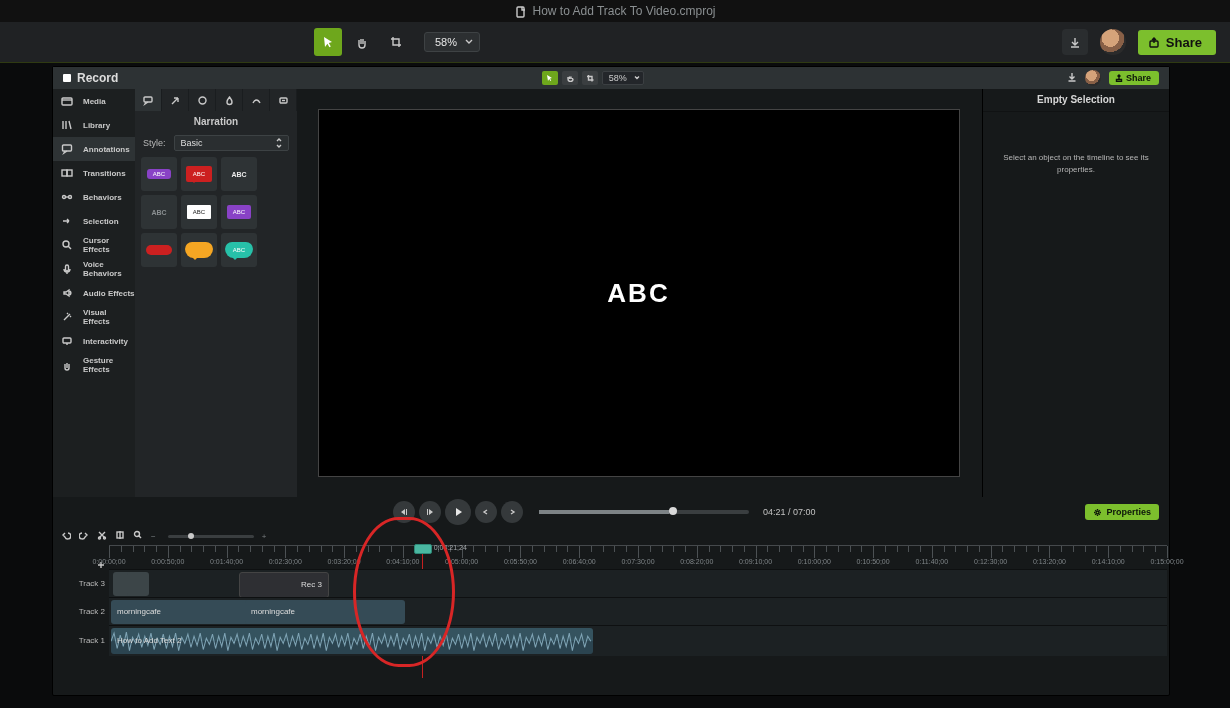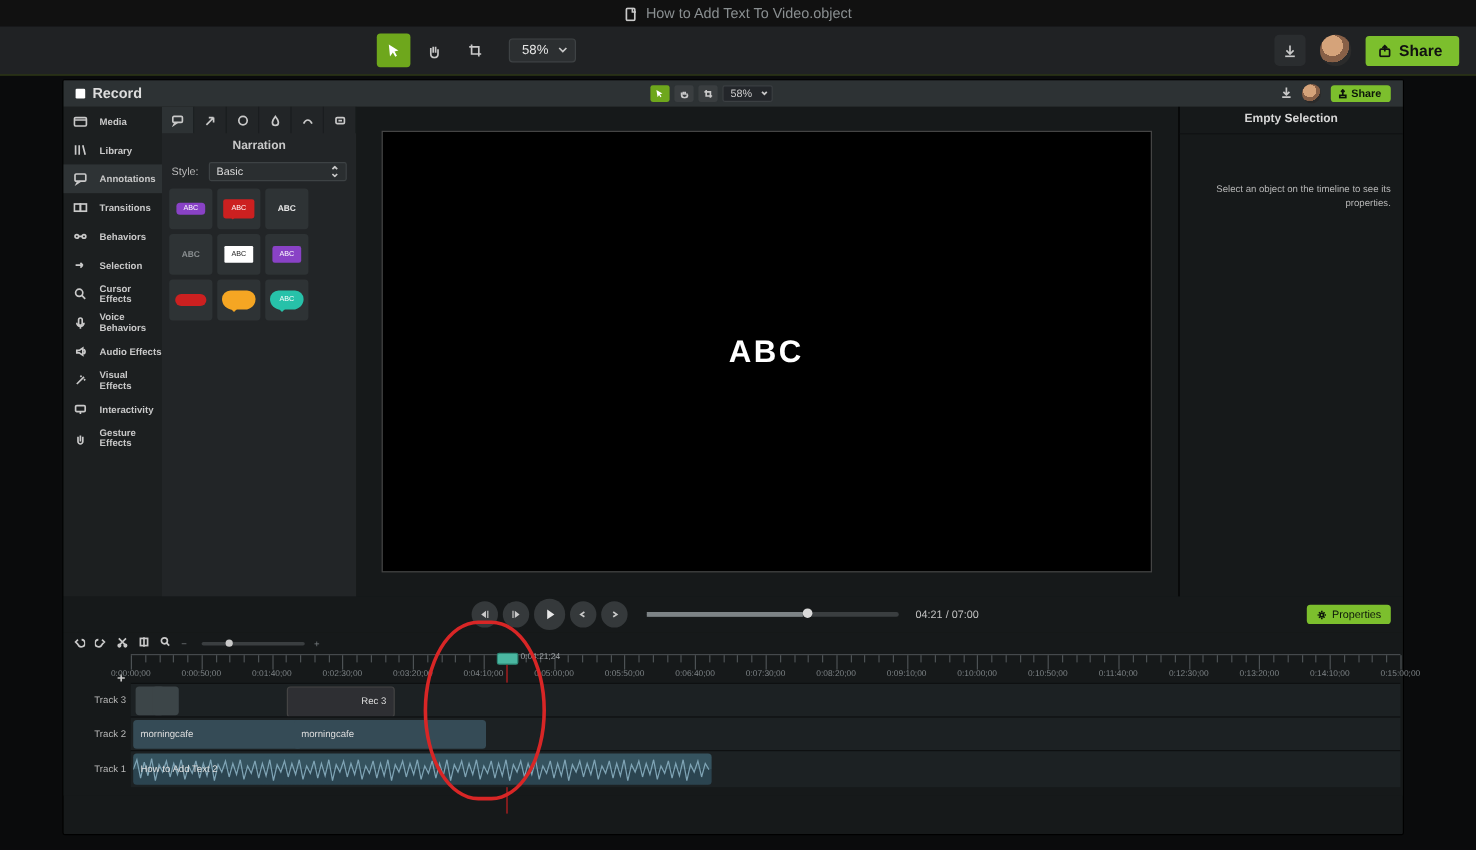--- a/index.html
+++ b/index.html
@@ -65,31 +65,31 @@
   .co8{position:relative}
   .co8 .cloud{width:28px;height:16px;background:#f5a623;border-radius:8px 8px 10px 10px;position:relative}
   .co8 .cloud::after{content:"";position:absolute;width:0;height:0;border:4px solid transparent;border-top-color:#f5a623;left:6px;bottom:-6px}
   .co9 .cloud9{width:28px;height:16px;background:#27c1a9;border-radius:8px 8px 10px 10px;position:relative;display:flex;align-items:center;justify-content:center;color:#fff;font-size:6px}
   .co9 .cloud9::after{content:"";position:absolute;width:0;height:0;border:4px solid transparent;border-top-color:#27c1a9;left:6px;bottom:-6px}
   .canvasarea{flex:1;background:var(--panel2);display:flex;align-items:center;justify-content:center;padding:12px 16px 12px 14px}
   .canvas{width:640px;height:366px;background:#000;outline:1px solid #444;display:flex;align-items:center;justify-content:center}
   .canvas .abc{color:#fff;font-size:26px;font-weight:600;letter-spacing:2px}
   .rightpanel{width:186px;background:var(--panel2);border-left:1px solid #000}
   .rightpanel h5{margin:0;text-align:center;font-size:10px;color:#d6d6d6;height:22px;line-height:22px;border-bottom:1px solid #101213;font-weight:600}
-  .rightpanel .msg{text-align:right;font-size:8px;color:#b6b6b6;padding:40px 10px;line-height:1.5}
+  .rightpanel .msg{text-align:center;font-size:8px;color:#b6b6b6;padding:40px 10px;line-height:1.5}
   
   .playbar{height:30px;background:var(--panel2);display:flex;align-items:center;padding:0 10px}
   .playbar .controls{display:flex;align-items:center;gap:4px;margin-left:330px}
   .cbtn{width:22px;height:22px;border-radius:11px;background:#35393b;display:flex;align-items:center;justify-content:center}
   .playmain{width:26px;height:26px;border-radius:13px;background:#35393b}
   .scrub{flex:0 0 210px;margin-left:16px;height:4px;background:#3a3e40;border-radius:2px;position:relative}
   .scrub .filled{position:absolute;left:0;top:0;height:4px;width:62%;background:#7d8386}
   .scrub .knob{position:absolute;top:-3px;left:62%;width:8px;height:8px;background:#d9d9d9;border-radius:4px}
   .tc{margin-left:14px;font-size:9px;color:#c2c2c2}
-  .propsbtn{margin-left:auto;background:var(--greenbtn);color:#0c150a;font-size:9px;font-weight:400;border-radius:3px;padding:3px 8px;display:flex;align-items:flex-end;gap:4px}
+  .propsbtn{margin-left:auto;background:var(--greenbtn);color:#0c150a;font-size:9px;font-weight:700;border-radius:3px;padding:3px 8px;display:flex;align-items:flex-end;gap:4px}
   
   .tlwrap{flex:1;background:var(--panel2);padding:2px 2px 8px 2px}
   .tltools{height:14px;display:flex;align-items:center;gap:8px;font-size:8px;color:#7a7f82;padding:0 0 0 6px}
   .tltools .slider{width:86px;height:3px;background:#3a3e40;border-radius:2px;position:relative;margin-left:4px}
   .tltools .slider .kb{position:absolute;top:-2px;left:24%;width:6px;height:6px;background:#c9c9c9;border-radius:3px}
   .ruler{height:24px;display:flex;position:relative;margin-top:2px}
   .ruler .labelcol{width:50px;display:flex;align-items:flex-end;justify-content:flex-end;color:#7a7f82;font-size:7px;padding-right:4px}
   .ruler .ticks{flex:1;position:relative;border-top:1px solid #45494c}
   .ruler .ticks .tick{position:absolute;top:0;height:12px;border-left:1px solid #4c5154}
   .ruler .ticks .lbl{position:absolute;top:12px;font-size:7px;color:#7f8588;transform:translateX(-50%)}
@@ -116,21 +116,21 @@
 <body>
 
 <div class="wrap">
 
   <div class="titlebar">
     <span class="doc">
       <svg width="12" height="12">
           <rect x="2" y="1" width="7" height="10" rx="1"></rect>
           <path d="M7 1v3h3"></path>
         </svg>
-      <span>How to Add Text To Video.object</span>
+      <span>How to Add Track To Video.cmproj</span>
     </span>
   </div>
 
   <div class="toolbar">
     <div class="grp">
       <div class="btn active">
         <svg width="14" height="14" class="fill" style="fill:#fff">
             <path d="M3 2l8 5-3.2 1 2 3.4-1.4.8-2-3.4L4 12z"></path>
           </svg>
       </div>

